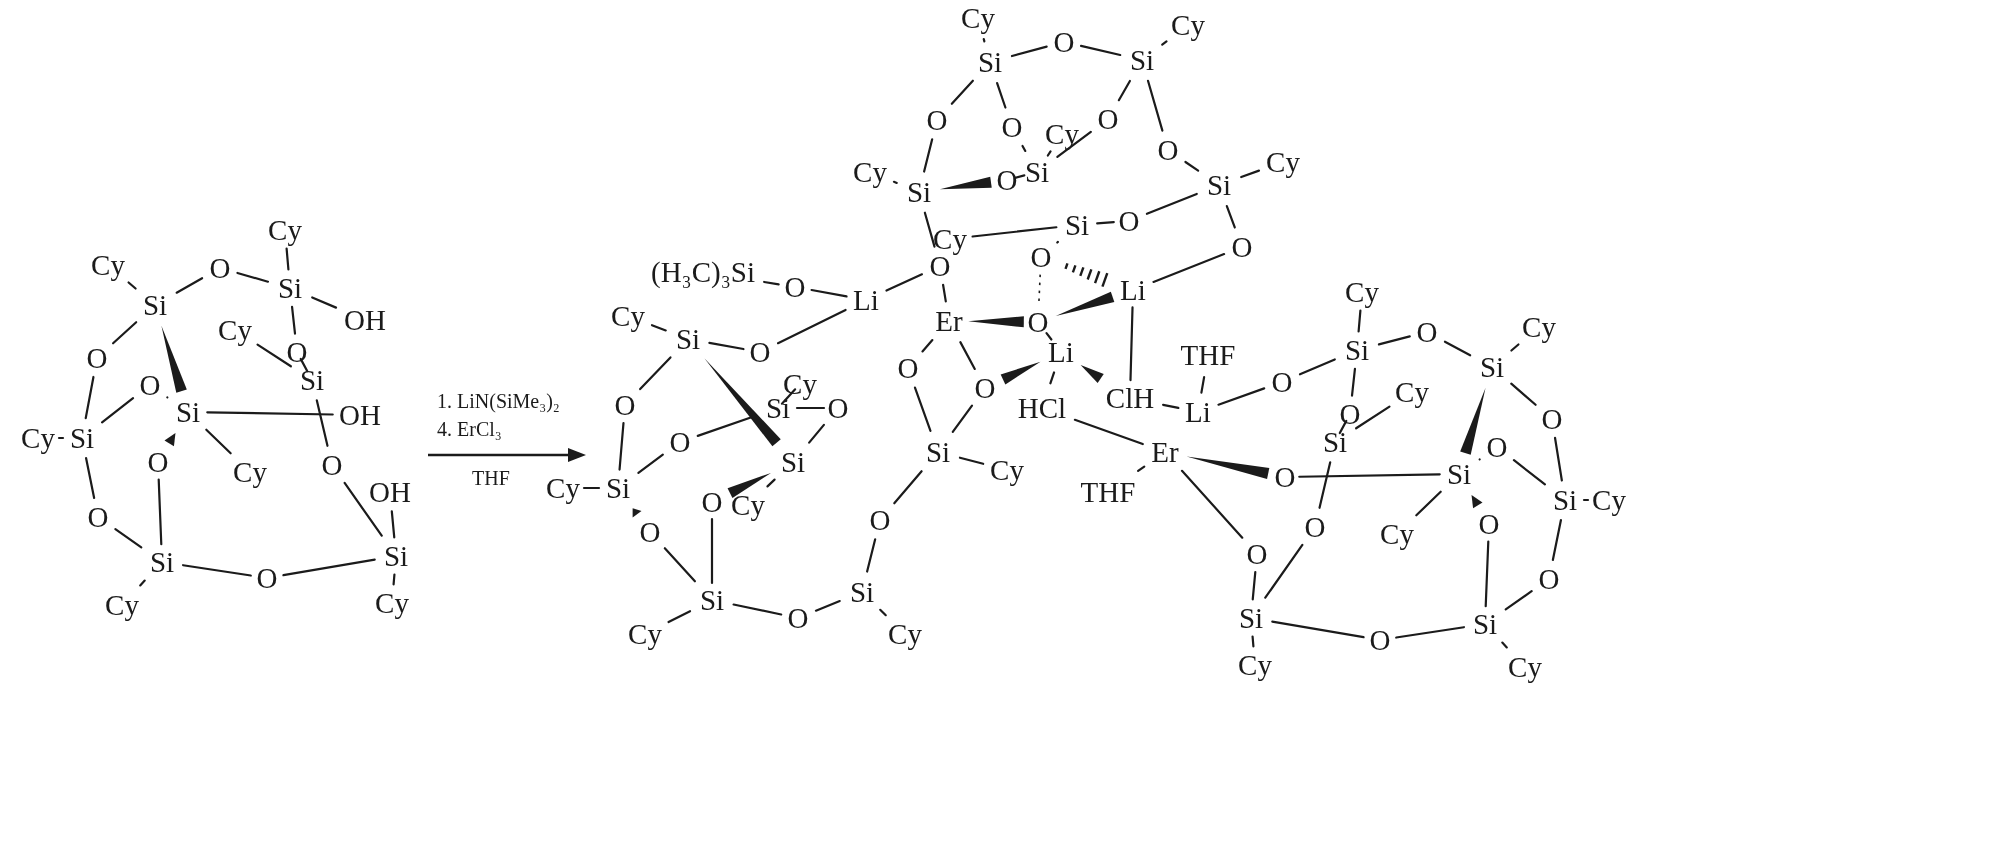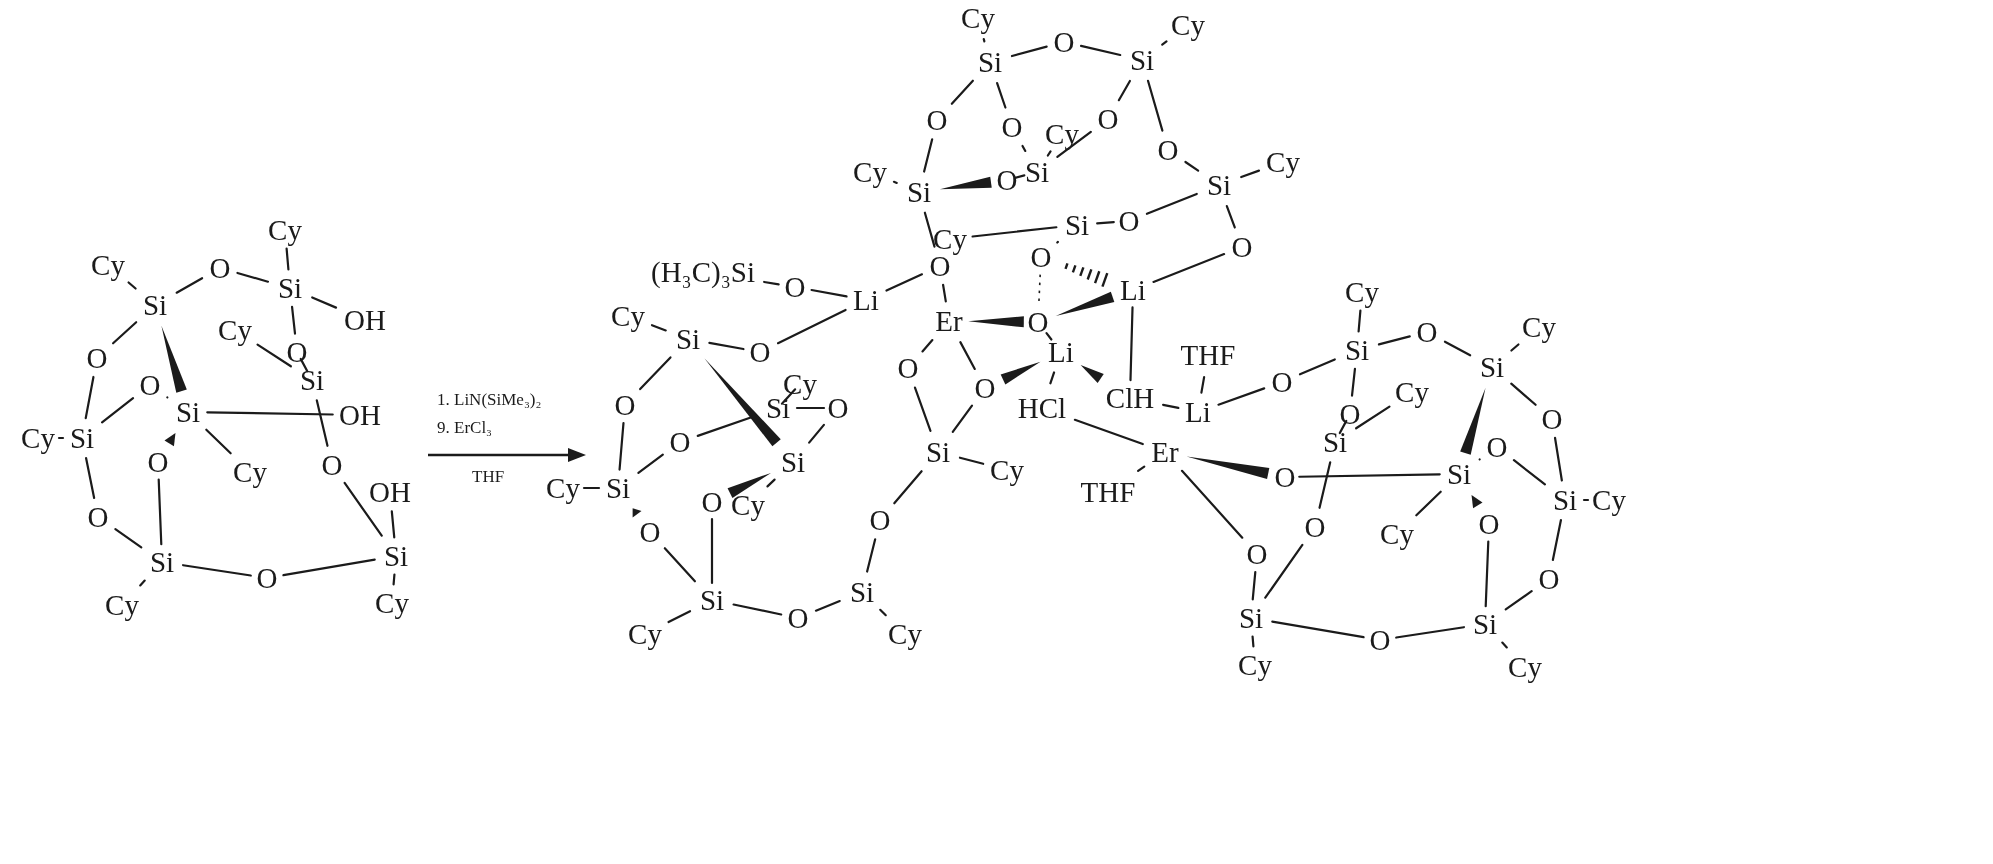--- a/index.html
+++ b/index.html
@@ -1,20 +1,20 @@
 <!DOCTYPE html>
 <html><head>
 <meta charset="utf-8">
 <style>
   html,body{margin:0;padding:0;background:#ffffff;width:1993px;height:864px;overflow:hidden;}
   #stage{position:relative;width:1993px;height:864px;background:#ffffff;
          font-family:"Liberation Serif","DejaVu Serif",serif;color:#1b1b1b;}
   #scheme-svg{position:absolute;left:0;top:0;}
   .atom{font-family:"Liberation Serif","DejaVu Serif",serif;font-size:29px;fill:#1b1b1b;}
-  .cond{position:absolute;font-size:17px;color:#1b1b1b;white-space:nowrap;}
+  .cond{position:absolute;font-size:20px;color:#1b1b1b;white-space:nowrap;}
   #step1{left:437px;top:390px;}
   #step2{left:437px;top:418px;}
   #solvent{left:472px;top:467px;}
 </style>
 </head>
 <body>
 
 <div id="stage">
   <svg id="scheme-svg" width="1993" height="864" viewBox="0 0 1993 864">
       <g>
@@ -260,15 +260,15 @@
         <text x="1251" y="618" text-anchor="middle" dominant-baseline="central" class="atom">Si</text>
         <text x="1525" y="667" text-anchor="middle" dominant-baseline="central" class="atom">Cy</text>
         <text x="1255" y="665" text-anchor="middle" dominant-baseline="central" class="atom">Cy</text>
       </g>
       <g>
         <line x1="428" y1="455" x2="576" y2="455" stroke="#1b1b1b" stroke-width="2.4"></line>
         <polygon points="586,455 568,448 568,462" fill="#1b1b1b"></polygon>
       </g>
     </svg>
   <div class="cond" id="step1">1. LiN(SiMe₃)₂</div>
-  <div class="cond" id="step2">9. ErCl₃</div>
+  <div class="cond" id="step2">4. ErCl₃</div>
   <div class="cond" id="solvent">THF</div>
 </div>
 
 </body></html>

